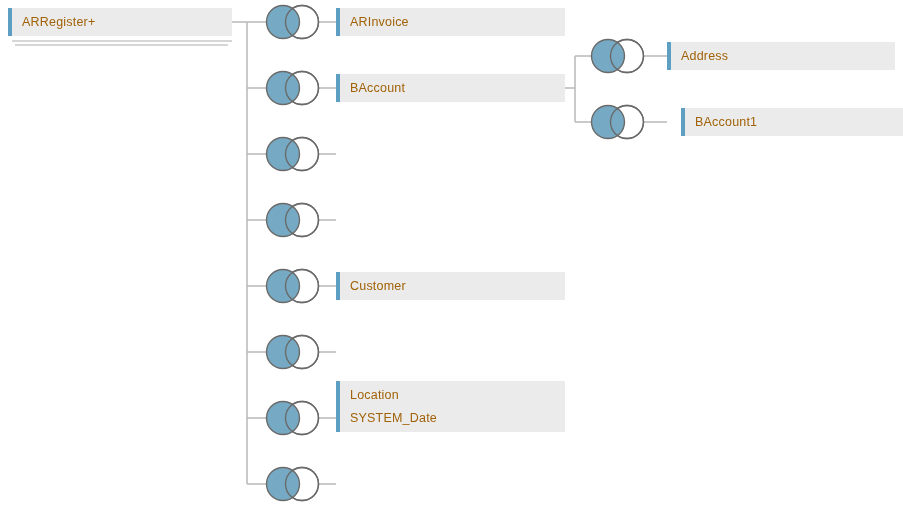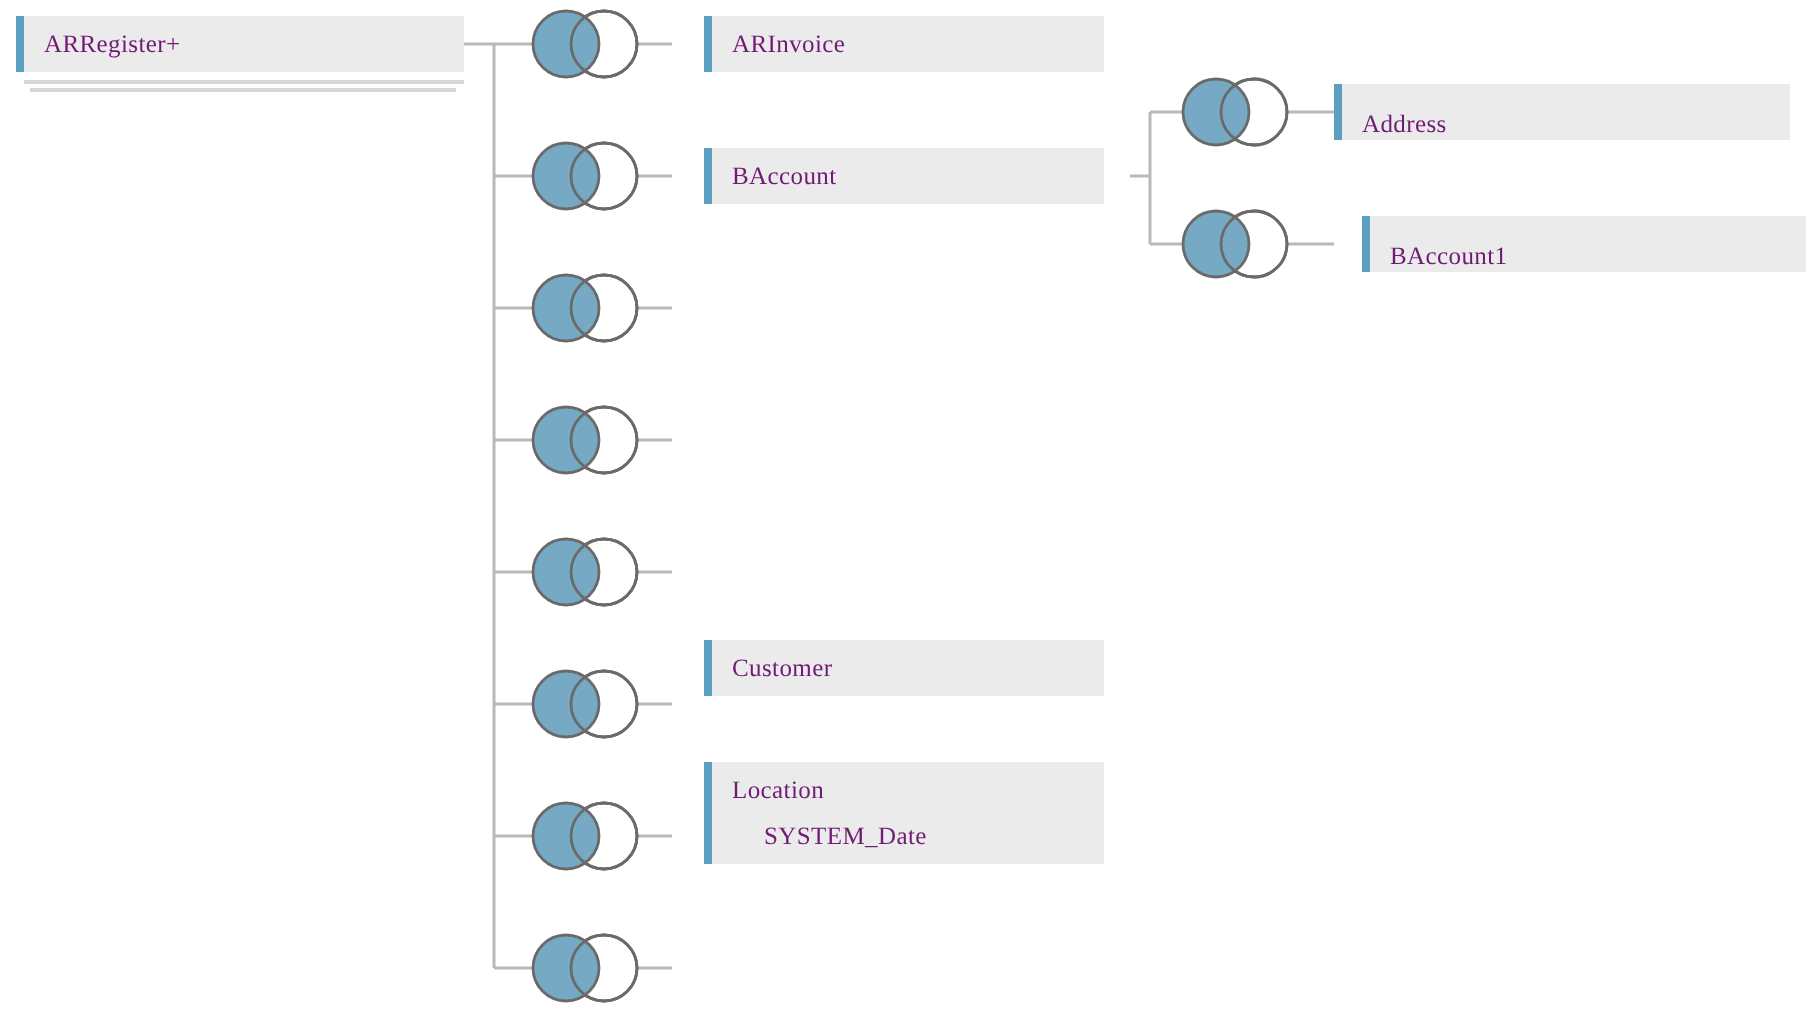--- a/index.html
+++ b/index.html
@@ -28,36 +28,35 @@
     background: #ebebeb;
     border-left: 4px solid #5c9fc2;
     box-sizing: border-box;
     display: flex;
     align-items: center;
     cursor: pointer;
   }
   .node .label {
     padding-left: 10px;
     font-size: 12.5px;
-    color: #701a75;
+    color: #a16207;
     letter-spacing: 0.2px;
     white-space: nowrap;
-    font-family: Liberation Serif, serif;
   }
   .node.root   { left: 8px;   top: 8px;   width: 224px; }
-  .node.main   { left: 352px; width: 200px; text-align: center; }
-  .node.child  { left: 667px; width: 228px; align-items: flex-end; }
+  .node.main   { left: 336px; width: 229px; text-align: center; }
+  .node.child  { left: 667px; width: 228px; }
 
   .node.r0 { top: 8px; }
   .node.r1 { top: 74px; }
   .node.r2 { top: 140px; }
   .node.r3 { top: 206px; }
-  .node.r4 { top: 272px; margin-top: 48px; }
+  .node.r4 { top: 272px; }
   .node.r5 { top: 338px; margin-top: 43px; }
-  .node.r6 { top: 404px; padding-left: 16px; }
+  .node.r6 { top: 404px; }
   .node.r7 { top: 470px; }
   .node.c0 { top: 42px; }
   .node.c1 { top: 108px; margin-left: 14px; }
 
   .union-line {
     position: absolute;
     height: 2px;
     background: #d6d6d6;
   }
   .union-line.l1 { left: 12px; top: 40px; width: 220px; }

